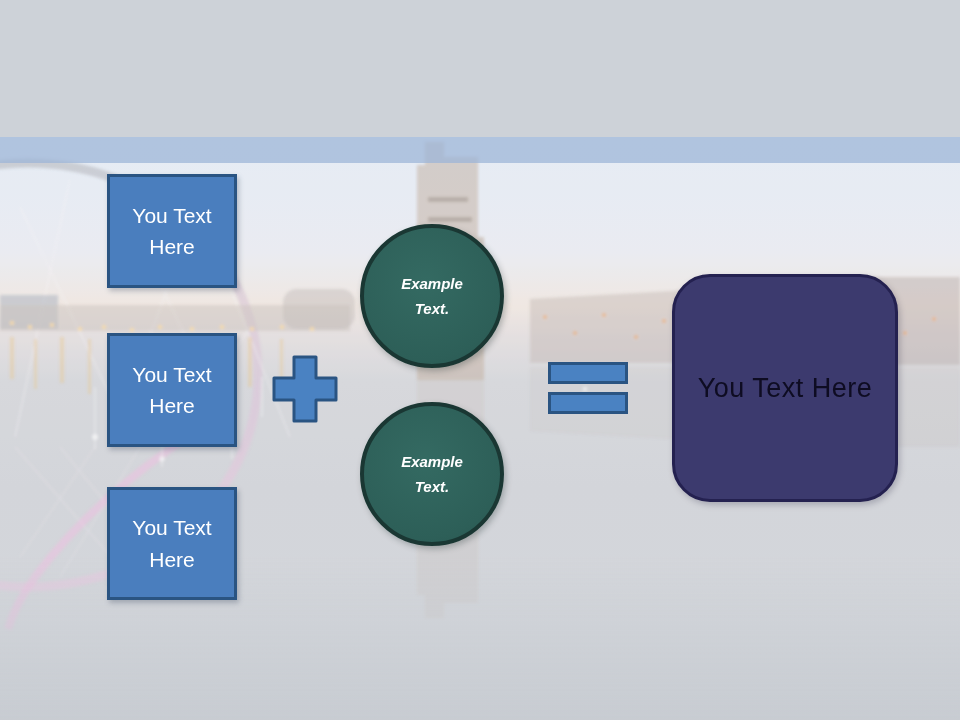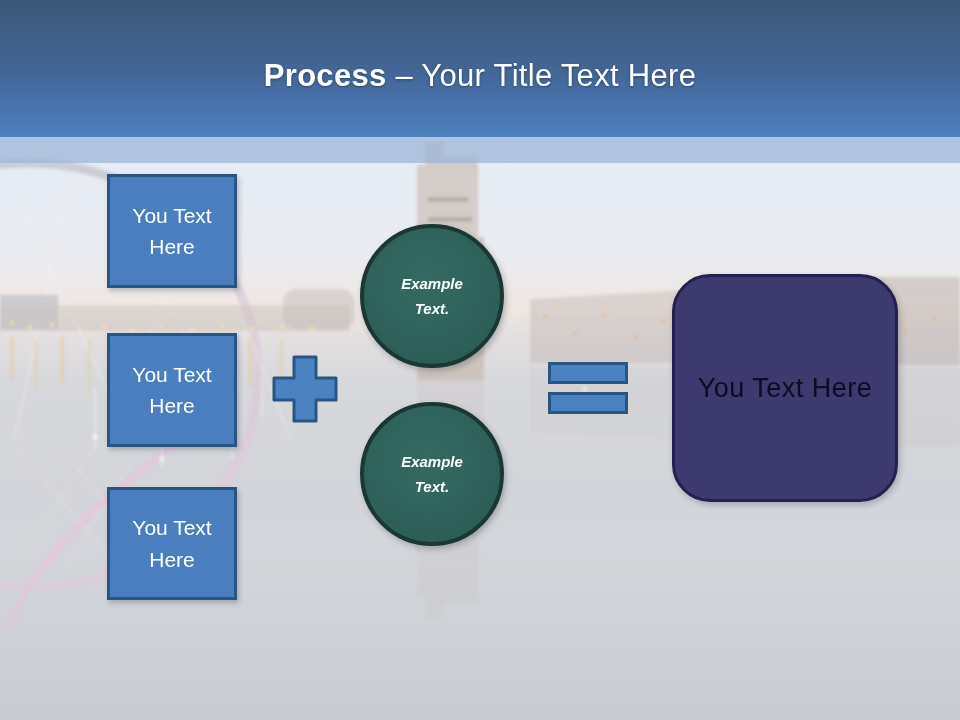--- a/index.html
+++ b/index.html
@@ -66,27 +66,20 @@
     display:flex; align-items:center; justify-content:center; text-align:center;
     color:#0e0c22; font-size:27px; letter-spacing:0.5px;
     box-shadow:2px 3px 6px rgba(30,30,60,0.25);
   }
 </style>
 </head>
 <body>
 
 <div class="slide">
 
-  <div class="title-bar">
-    <div class="slide-title">
-      <span class="t-bold">Process</span>
-      <span> </span>
-      <span class="t-rest">– Your Title Text Here</span>
-    </div>
-  </div>
 
   <svg class="photo-svg" viewBox="0 0 960 583" xmlns="http://www.w3.org/2000/svg">
     <defs>
       <linearGradient id="sky" x1="0" y1="0" x2="0" y2="1">
         <stop offset="0" stop-color="#dfe8f3"></stop>
         <stop offset="0.20" stop-color="#e5e7ee"></stop>
         <stop offset="0.29" stop-color="#ece2db"></stop>
         <stop offset="0.34" stop-color="#ded8d9"></stop>
         <stop offset="0.42" stop-color="#cdcfd4"></stop>
         <stop offset="0.60" stop-color="#c9cbd1"></stop>

